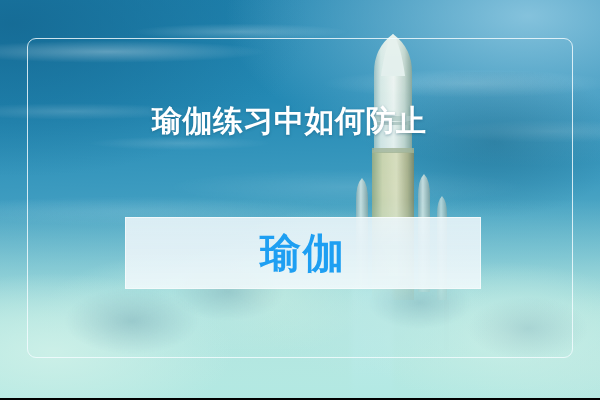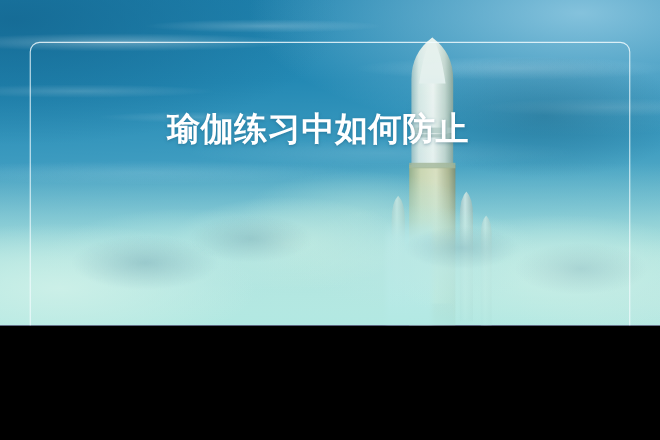--- a/index.html
+++ b/index.html
@@ -3,24 +3,24 @@
 <meta charset="utf-8">
 <style>
   html, body {
     margin: 0;
     padding: 0;
     background: #000;
   }
   #stage {
     position: relative;
     width: 600px;
-    height: 296px;
+    height: 398px;
     overflow: hidden;
-    font-family: Liberation Mono, monospace;
-    background: #8b5cf6;
+    font-family: Liberation Serif, serif;
+    background: #a16207;
   }
 
   
   .sky {
     position: absolute;
     inset: 0;
     background:
       radial-gradient(120% 90% at 88% 4%, rgba(150,205,228,0.85) 0%, rgba(150,205,228,0.0) 42%),
       radial-gradient(90% 70% at 2% 6%, rgba(20,104,146,0.85) 0%, rgba(20,104,146,0) 55%),
       linear-gradient(178deg, #1f82ae 0%, #2489b4 26%, #3e9cc0 48%, #62b6cb 66%, #8fd0d4 80%, #b9e3df 92%, #cfeee8 100%);
@@ -199,14 +199,17 @@
   <div class="plume"></div>
   <div class="smoke"></div>
   <div class="smoke-dark"></div>
 
   <div class="frame"></div>
 
   <div class="headline">
     <span class="ln">瑜伽练习中如何防止</span>
   </div>
 
+  <div class="tagbar">
+    <span class="tagtext">瑜伽</span>
+  </div>
 
 </div>
 
 </body></html>

